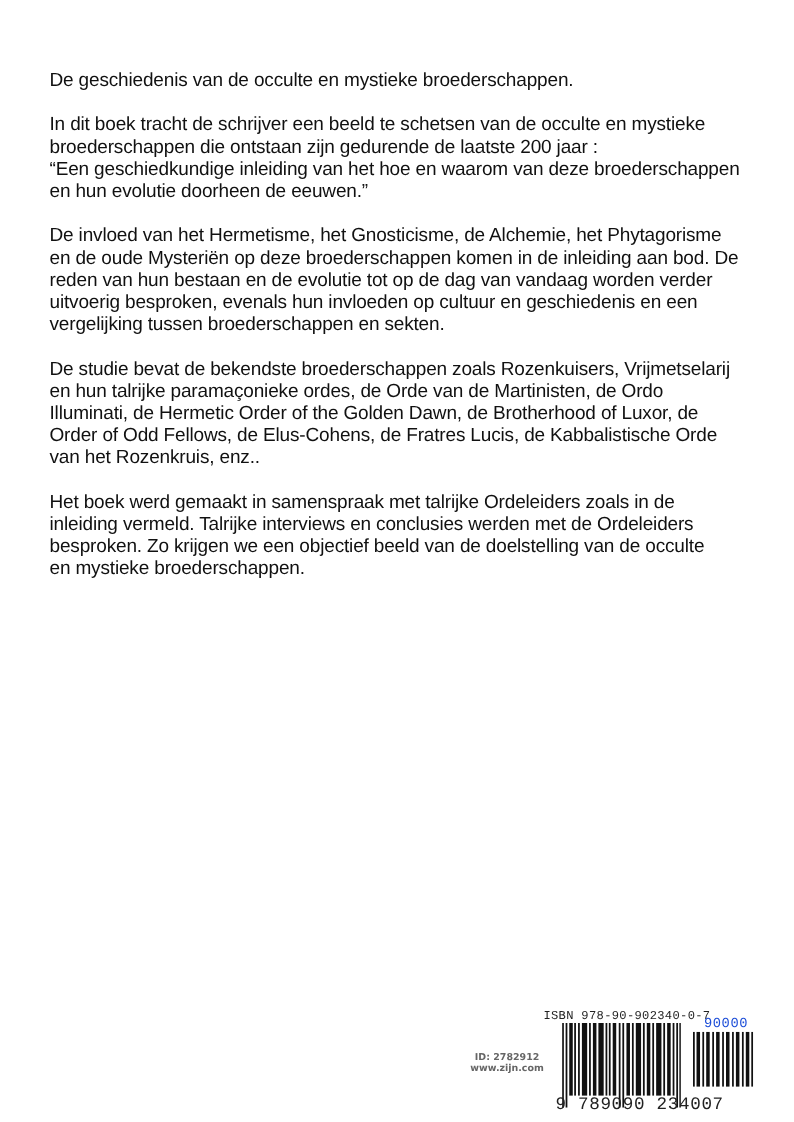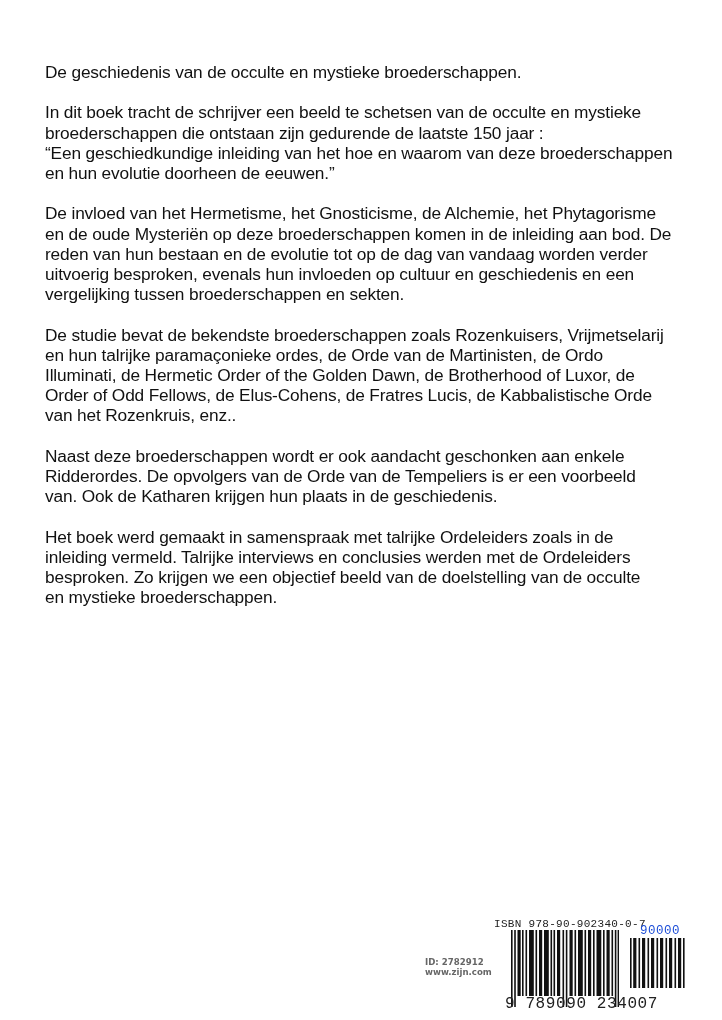--- a/index.html
+++ b/index.html
@@ -1,49 +1,46 @@
 <!DOCTYPE html>
 <html><head>
 <meta charset="utf-8">
 <style>
   html, body { margin:0; padding:0; background:#ffffff; }
   body { width:722px; height:1020px; position:relative; overflow:hidden; font-family:"Liberation Sans", sans-serif; color:#111; }
   .page { position:absolute; left:0; top:0; width:666px; height:1020px; background:#fff; }
   .text { position:absolute; left:45px; top:62px; width:650px; font-size:17.3px; line-height:20.2px; letter-spacing:-0.15px; }
   .text p { margin:0 0 20.2px 0; white-space:pre-line; }
-  .lulu { position:absolute; left:425px; top:957px; width:72px; text-align:left; font-size:8.6px; font-weight:bold; color:#666; line-height:10px; font-family:"DejaVu Sans", sans-serif; }
+  .lulu { position:absolute; left:425px; top:957px; width:72px; text-align:center; font-size:8.6px; font-weight:bold; color:#666; line-height:10px; font-family:"DejaVu Sans", sans-serif; }
   .isbn-top { position:absolute; left:494px; top:918px; font-family:"Liberation Mono", monospace; font-size:11px; color:#222; letter-spacing:0.3px; white-space:nowrap; }
   .addon-num { position:absolute; left:640px; top:924px; font-family:"Liberation Mono", monospace; font-size:12.5px; color:#1d4ed8; letter-spacing:0.5px; }
   .bars { position:absolute; left:511px; top:930px; width:108px; height:77px; }
   .addon { position:absolute; left:630px; top:938px; width:55px; height:50px; }
   .digits { position:absolute; left:505px; top:995px; font-family:"Liberation Mono", monospace; font-size:16px; color:#222; letter-spacing:0.6px; white-space:pre; background:transparent; }
 </style>
 </head>
 <body>
 
 <div class="page">
   <div class="text">
     <p>De geschiedenis van de occulte en mystieke broederschappen.</p>
     <p>In dit boek tracht de schrijver een beeld te schetsen van de occulte en mystieke
-broederschappen die ontstaan zijn gedurende de laatste 150 jaar :
+broederschappen die ontstaan zijn gedurende de laatste 200 jaar :
 “Een geschiedkundige inleiding van het hoe en waarom van deze broederschappen
 en hun evolutie doorheen de eeuwen.”</p>
     <p>De invloed van het Hermetisme, het Gnosticisme, de Alchemie, het Phytagorisme
 en de oude Mysteriën op deze broederschappen komen in de inleiding aan bod. De
 reden van hun bestaan en de evolutie tot op de dag van vandaag worden verder
 uitvoerig besproken, evenals hun invloeden op cultuur en geschiedenis en een
 vergelijking tussen broederschappen en sekten.</p>
     <p>De studie bevat de bekendste broederschappen zoals Rozenkuisers, Vrijmetselarij
 en hun talrijke paramaçonieke ordes, de Orde van de Martinisten, de Ordo
 Illuminati, de Hermetic Order of the Golden Dawn, de Brotherhood of Luxor, de
 Order of Odd Fellows, de Elus-Cohens, de Fratres Lucis, de Kabbalistische Orde
 van het Rozenkruis, enz..</p>
-    <p>Naast deze broederschappen wordt er ook aandacht geschonken aan enkele
-Ridderordes. De opvolgers van de Orde van de Tempeliers is er een voorbeeld
-van. Ook de Katharen krijgen hun plaats in de geschiedenis.</p>
     <p>Het boek werd gemaakt in samenspraak met talrijke Ordeleiders zoals in de
 inleiding vermeld. Talrijke interviews en conclusies werden met de Ordeleiders
 besproken. Zo krijgen we een objectief  beeld van de doelstelling van de occulte
 en mystieke broederschappen.</p>
   </div>
 
   <div class="lulu">
     <div>ID: 2782912</div>
     <div>www.zijn.com</div>
   </div>

